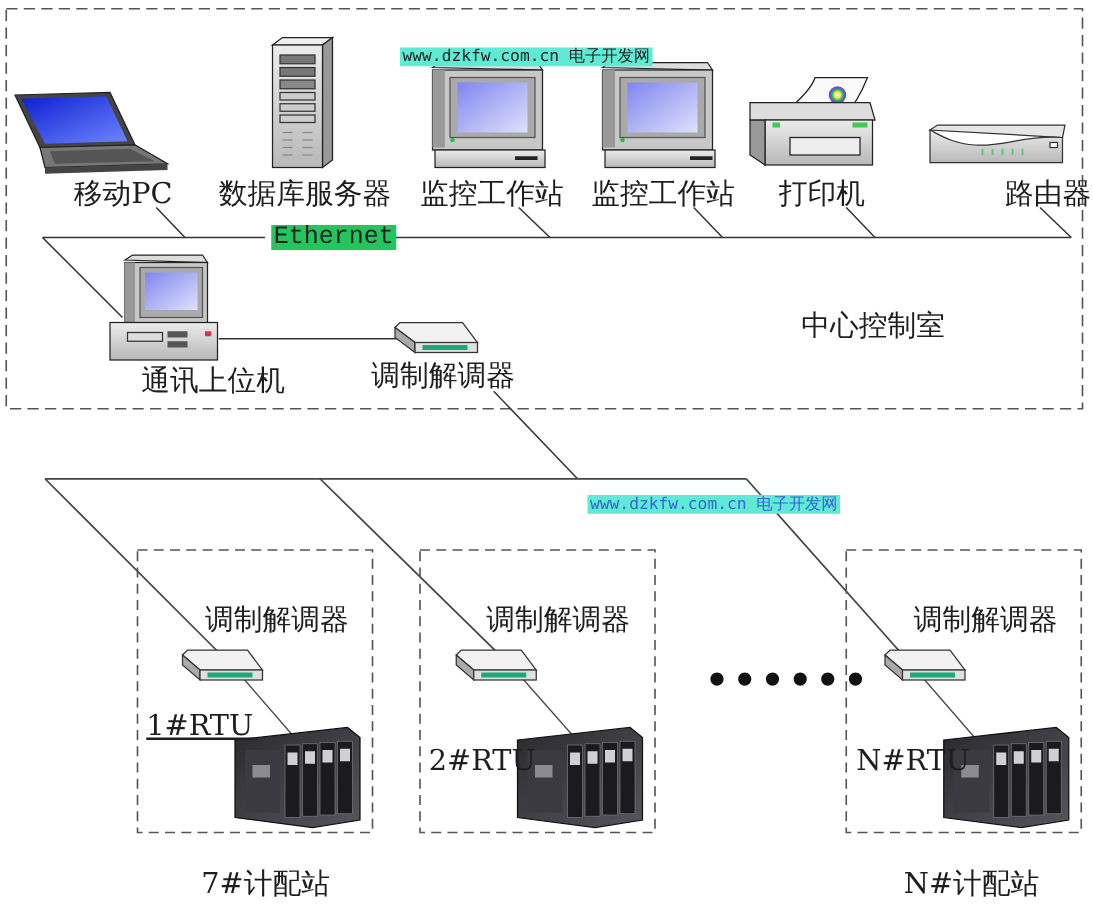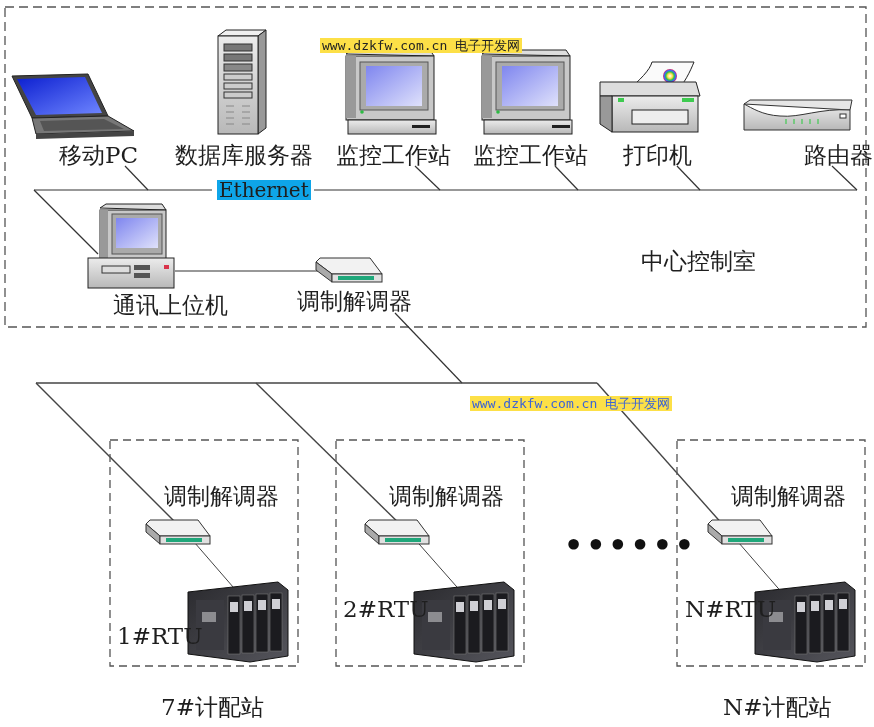--- a/index.html
+++ b/index.html
@@ -2,21 +2,21 @@
 <html><head>
 <meta charset="utf-8">
 <style>
   html, body { margin:0; padding:0; background:#ffffff; }
   body { width:874px; height:727px; position:relative; overflow:hidden;
          font-family:"DejaVu Serif","Liberation Serif",serif; color:#1a1a1a; }
   #canvas { position:absolute; left:0; top:0; width:874px; height:727px; }
   .lbl { position:absolute; font-size:23px; white-space:nowrap; line-height:1; color:#1e1e1e; }
   .wm { position:absolute; font-size:13px; white-space:nowrap; line-height:1;
         font-family:"DejaVu Sans Mono","Liberation Mono",monospace; color:#222;
-        background:#fde047; padding:1px 2px; }
+        background:#5eead4; padding:1px 2px; }
   .wm.blue { color:#3b63d6; }
   .wm .cn { font-family:"DejaVu Sans","Liberation Sans",sans-serif; }
   .dots { position:absolute; font-size:30px; letter-spacing:3px; line-height:1; color:#111; font-weight:bold; }
 </style>
 </head>
 <body>
 
 <svg id="canvas" viewBox="0 0 874 727" xmlns="http://www.w3.org/2000/svg">
   <defs>
     <linearGradient id="scr" x1="0" y1="0" x2="1" y2="1">
@@ -243,39 +243,39 @@
       </g>
   </g>
 </svg>
 
 <div class="lbl" style="left:59px;top:144px;">移动PC</div>
 <div class="lbl" style="left:175px;top:144px;">数据库服务器</div>
 <div class="lbl" style="left:336px;top:144px;">监控工作站</div>
 <div class="lbl" style="left:473px;top:144px;">监控工作站</div>
 <div class="lbl" style="left:623px;top:144px;">打印机</div>
 <div class="lbl" style="left:768px;top:144px;margin-left:36px;">路由器</div>
-<div class="lbl" style="left:217px;top:180px;font-size:20px;padding:0 2px;background:#0ea5e9;">Ethernet</div>
+<div class="lbl" style="left:217px;top:180px;font-size:20px;padding:0 2px;background:#22c55e;font-family:Liberation Mono, monospace;">Ethernet</div>
 <div class="lbl" style="left:93px;top:294px;margin-left:20px;">通讯上位机</div>
 <div class="lbl" style="left:297px;top:290px;">调制解调器</div>
 <div class="lbl" style="left:641px;top:250px;">中心控制室</div>
 
 <div class="wm" style="left:320px;top:38px;">
   <span>www.dzkfw.com.cn</span>
   <span class="cn">电子开发网</span>
 </div>
 <div class="wm blue" style="left:470px;top:396px;">
   <span>www.dzkfw.com.cn</span>
   <span class="cn">电子开发网</span>
 </div>
 
 <div class="lbl" style="left:164px;top:485px;">调制解调器</div>
 <div class="lbl" style="left:389px;top:485px;">调制解调器</div>
 <div class="lbl" style="left:731px;top:485px;">调制解调器</div>
 
-<div class="lbl" style="left:117px;top:625px;">1#RTU</div>
+<div class="lbl" style="left:117px;top:570px;text-decoration:underline;">1#RTU</div>
 <div class="lbl" style="left:343px;top:598px;">2#RTU</div>
 <div class="lbl" style="left:685px;top:598px;">N#RTU</div>
 
 <div class="lbl" style="left:161px;top:696px;">7#计配站</div>
 <div class="lbl" style="left:378px;top:696px;margin-top:48px;">2#计配站</div>
 <div class="lbl" style="left:723px;top:696px;">N#计配站</div>
 
 <div class="dots" style="left:564px;top:530px;">••••••</div>
 
 </body></html>

